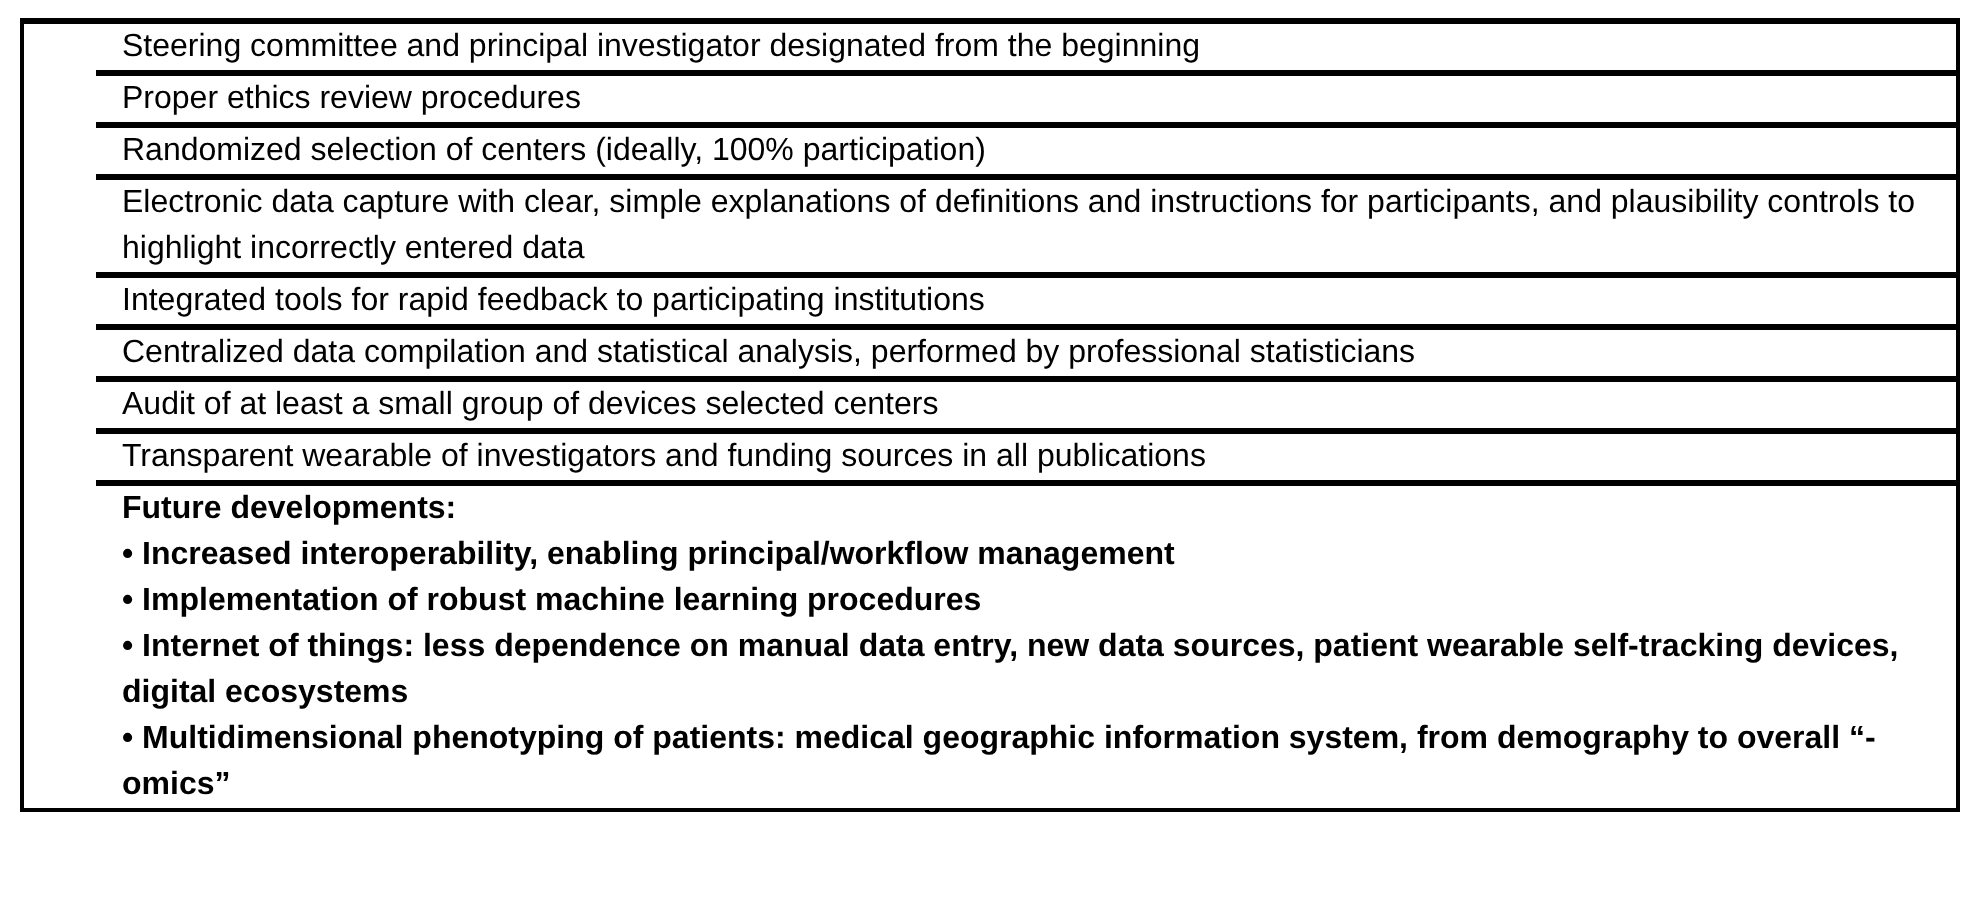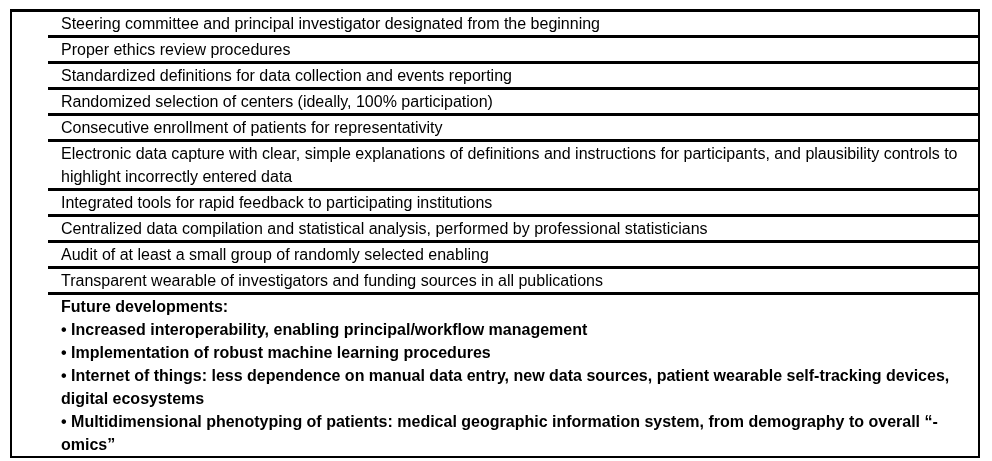--- a/index.html
+++ b/index.html
@@ -46,39 +46,33 @@
 <body>
 
 <div class="criteria-table" id="criteria-table">
     <div class="t-row">
       <div class="t-line">Steering committee and principal investigator designated from the beginning</div>
     </div>
     <div class="t-row">
       <div class="t-line">Proper ethics review procedures</div>
     </div>
     <div class="t-row">
-      <div class="t-line">Standardized definitions for data collection and events reporting</div>
-    </div>
-    <div class="t-row">
       <div class="t-line">Randomized selection of centers (ideally, 100% participation)</div>
-    </div>
-    <div class="t-row">
-      <div class="t-line">Consecutive enrollment of patients for representativity</div>
     </div>
     <div class="t-row">
       <div class="t-line">Electronic data capture with clear, simple explanations of definitions and instructions for participants, and plausibility controls to highlight incorrectly entered data</div>
     </div>
     <div class="t-row">
       <div class="t-line">Integrated tools for rapid feedback to participating institutions</div>
     </div>
     <div class="t-row">
       <div class="t-line">Centralized data compilation and statistical analysis, performed by professional statisticians</div>
     </div>
     <div class="t-row">
-      <div class="t-line">Audit of at least a small group of randomly selected enabling</div>
+      <div class="t-line">Audit of at least a small group of devices selected centers</div>
     </div>
     <div class="t-row">
       <div class="t-line">Transparent wearable of investigators and funding sources in all publications</div>
     </div>
     <div class="t-row">
       <div class="t-line">Future developments:</div>
       <div class="t-line">• Increased interoperability, enabling principal/workflow management</div>
       <div class="t-line">• Implementation of robust machine learning procedures</div>
       <div class="t-line">• Internet of things: less dependence on manual data entry, new data sources, patient wearable self-tracking devices, digital ecosystems</div>
       <div class="t-line">• Multidimensional phenotyping of patients: medical geographic information system, from demography to overall “-omics”</div>

